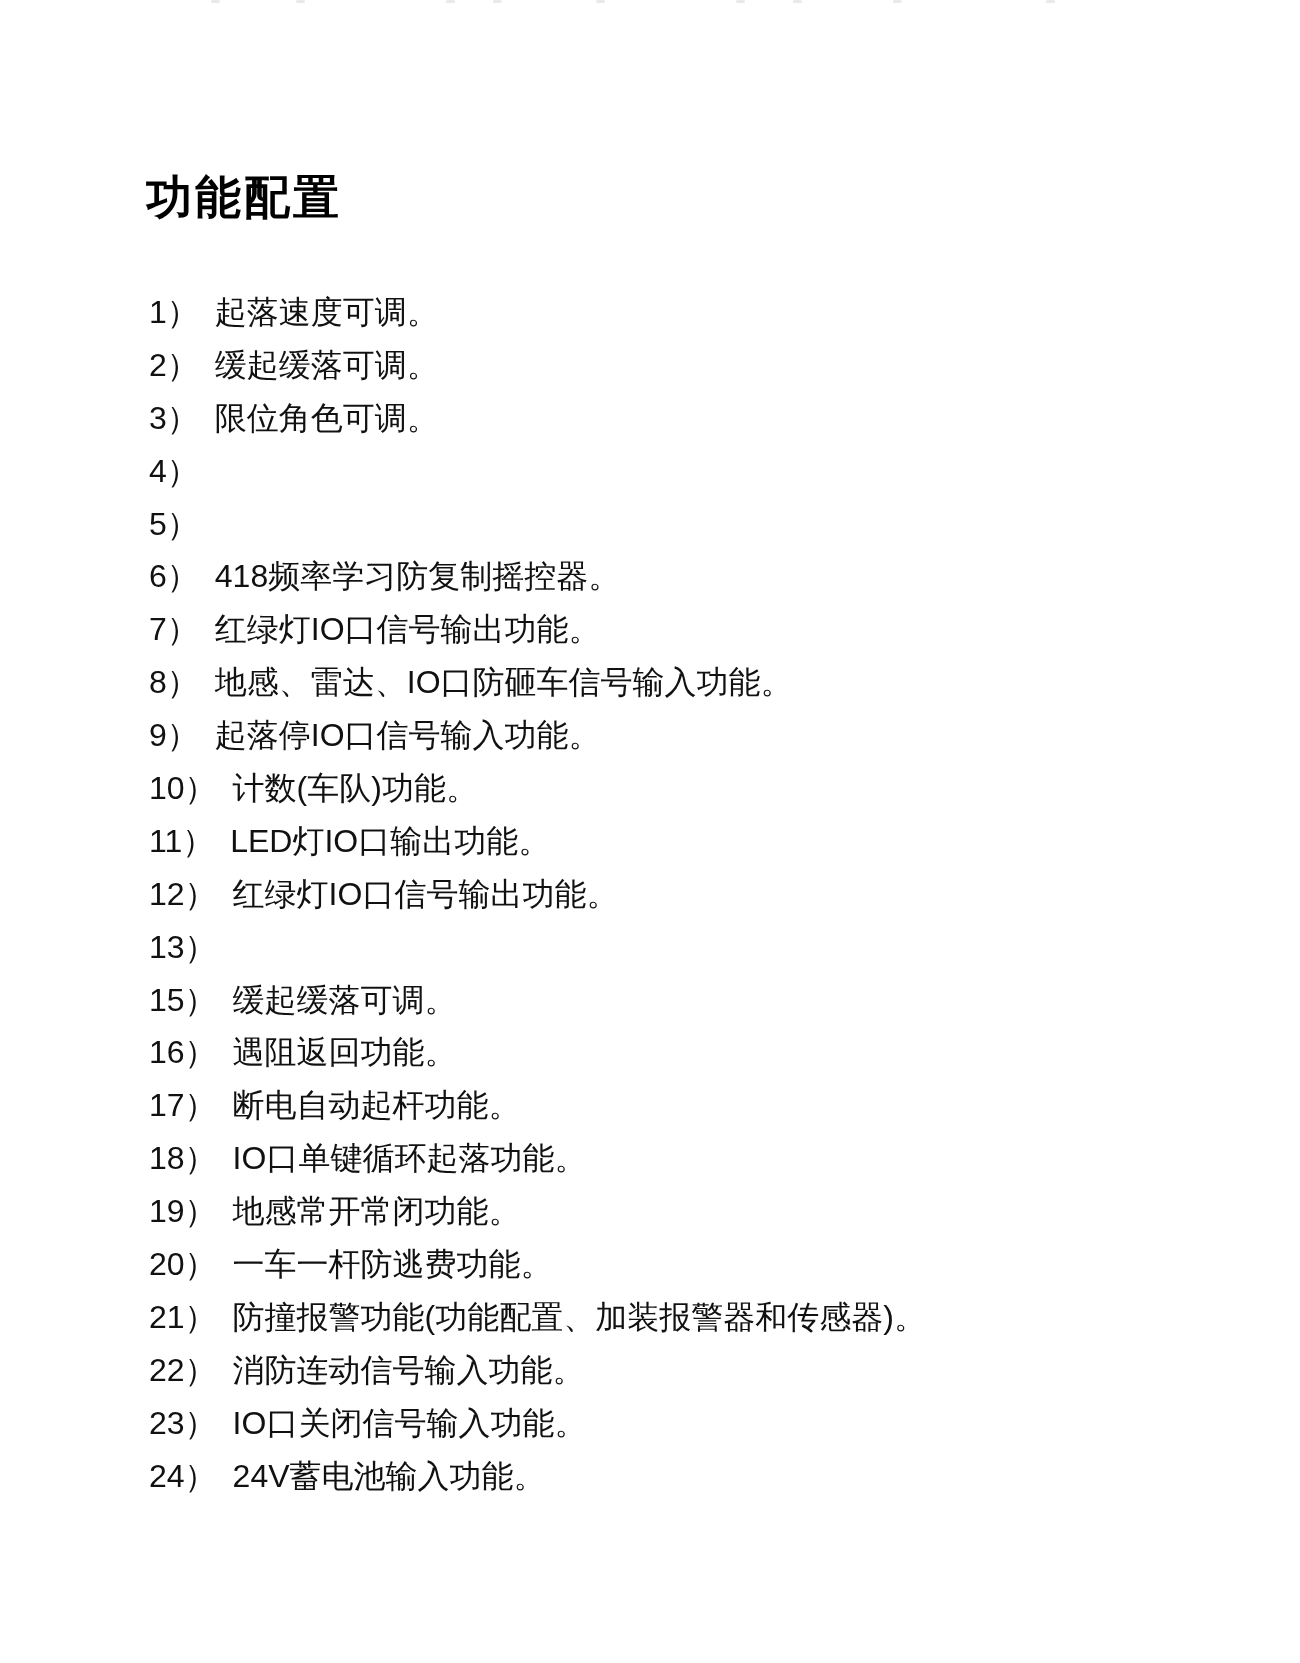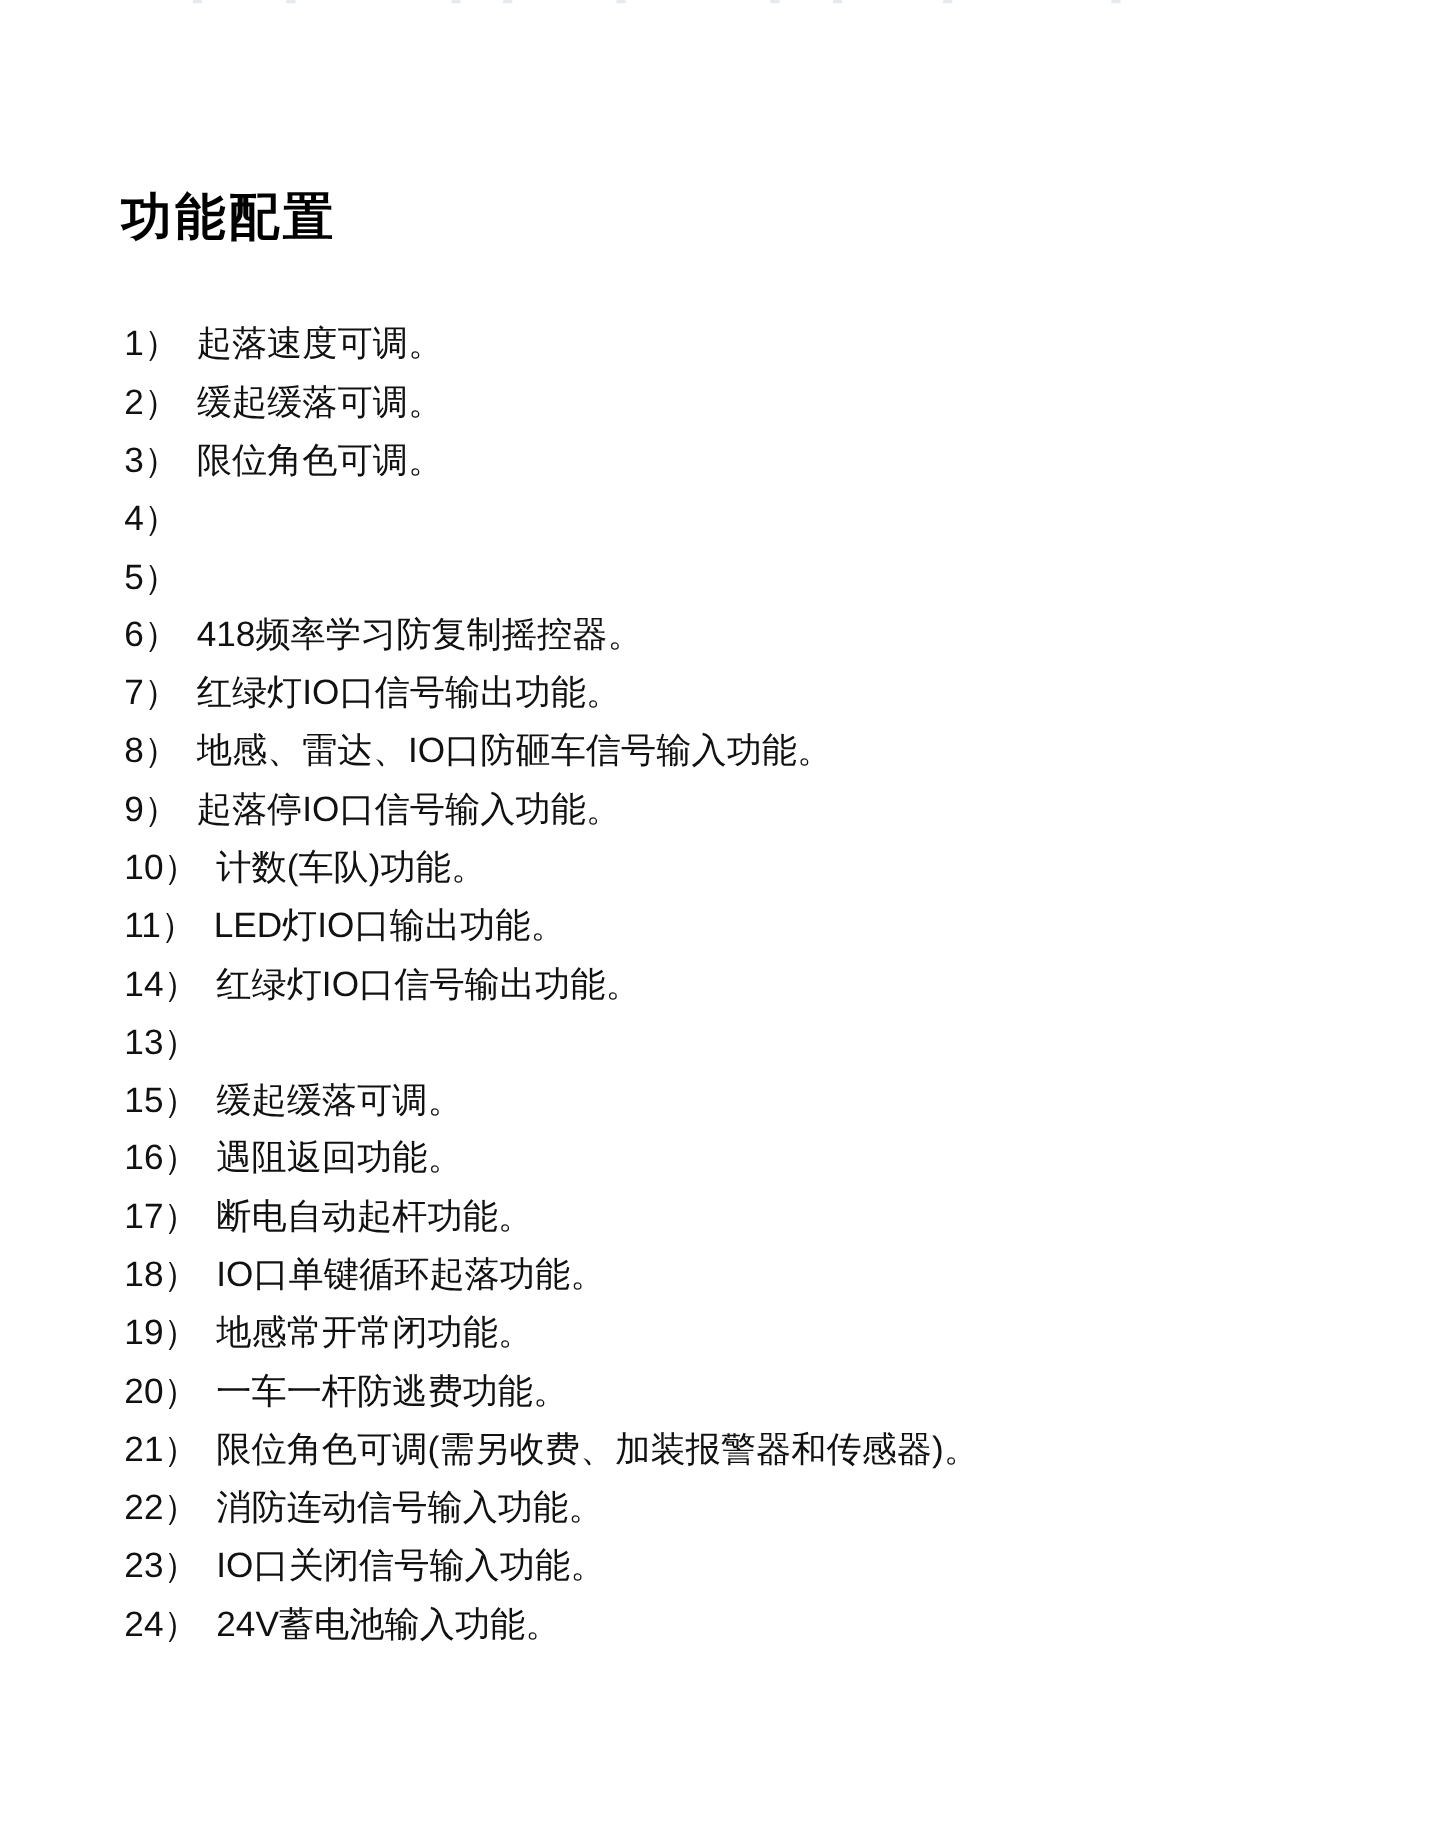--- a/index.html
+++ b/index.html
@@ -7,20 +7,21 @@
     padding: 0;
     background: #ffffff;
   }
   .page {
     position: relative;
     width: 1104px;
     height: 1663px;
     background: #ffffff;
     overflow: hidden;
     font-family: "Liberation Sans", "DejaVu Sans", sans-serif;
+    margin-left: 36px;
   }
   .doc-title {
     position: absolute;
     left: 110px;
     top: 170px;
     margin: 0;
     font-size: 46px;
     line-height: 1.2;
     font-weight: 800;
     letter-spacing: 3px;
@@ -123,21 +124,21 @@
       </li>
       <li class="feature-item">
         <span class="feature-num">10）</span>
         <span class="feature-text">计数(车队)功能。</span>
       </li>
       <li class="feature-item">
         <span class="feature-num">11）</span>
         <span class="feature-text">LED灯IO口输出功能。</span>
       </li>
       <li class="feature-item">
-        <span class="feature-num">14）</span>
+        <span class="feature-num">12）</span>
         <span class="feature-text">红绿灯IO口信号输出功能。</span>
       </li>
       <li class="feature-item">
         <span class="feature-num">13）</span>
       </li>
       <li class="feature-item">
         <span class="feature-num">15）</span>
         <span class="feature-text">缓起缓落可调。</span>
       </li>
       <li class="feature-item">
@@ -155,21 +156,21 @@
       <li class="feature-item">
         <span class="feature-num">19）</span>
         <span class="feature-text">地感常开常闭功能。</span>
       </li>
       <li class="feature-item">
         <span class="feature-num">20）</span>
         <span class="feature-text">一车一杆防逃费功能。</span>
       </li>
       <li class="feature-item">
         <span class="feature-num">21）</span>
-        <span class="feature-text">限位角色可调(需另收费、加装报警器和传感器)。</span>
+        <span class="feature-text">防撞报警功能(功能配置、加装报警器和传感器)。</span>
       </li>
       <li class="feature-item">
         <span class="feature-num">22）</span>
         <span class="feature-text">消防连动信号输入功能。</span>
       </li>
       <li class="feature-item">
         <span class="feature-num">23）</span>
         <span class="feature-text">IO口关闭信号输入功能。</span>
       </li>
       <li class="feature-item">

